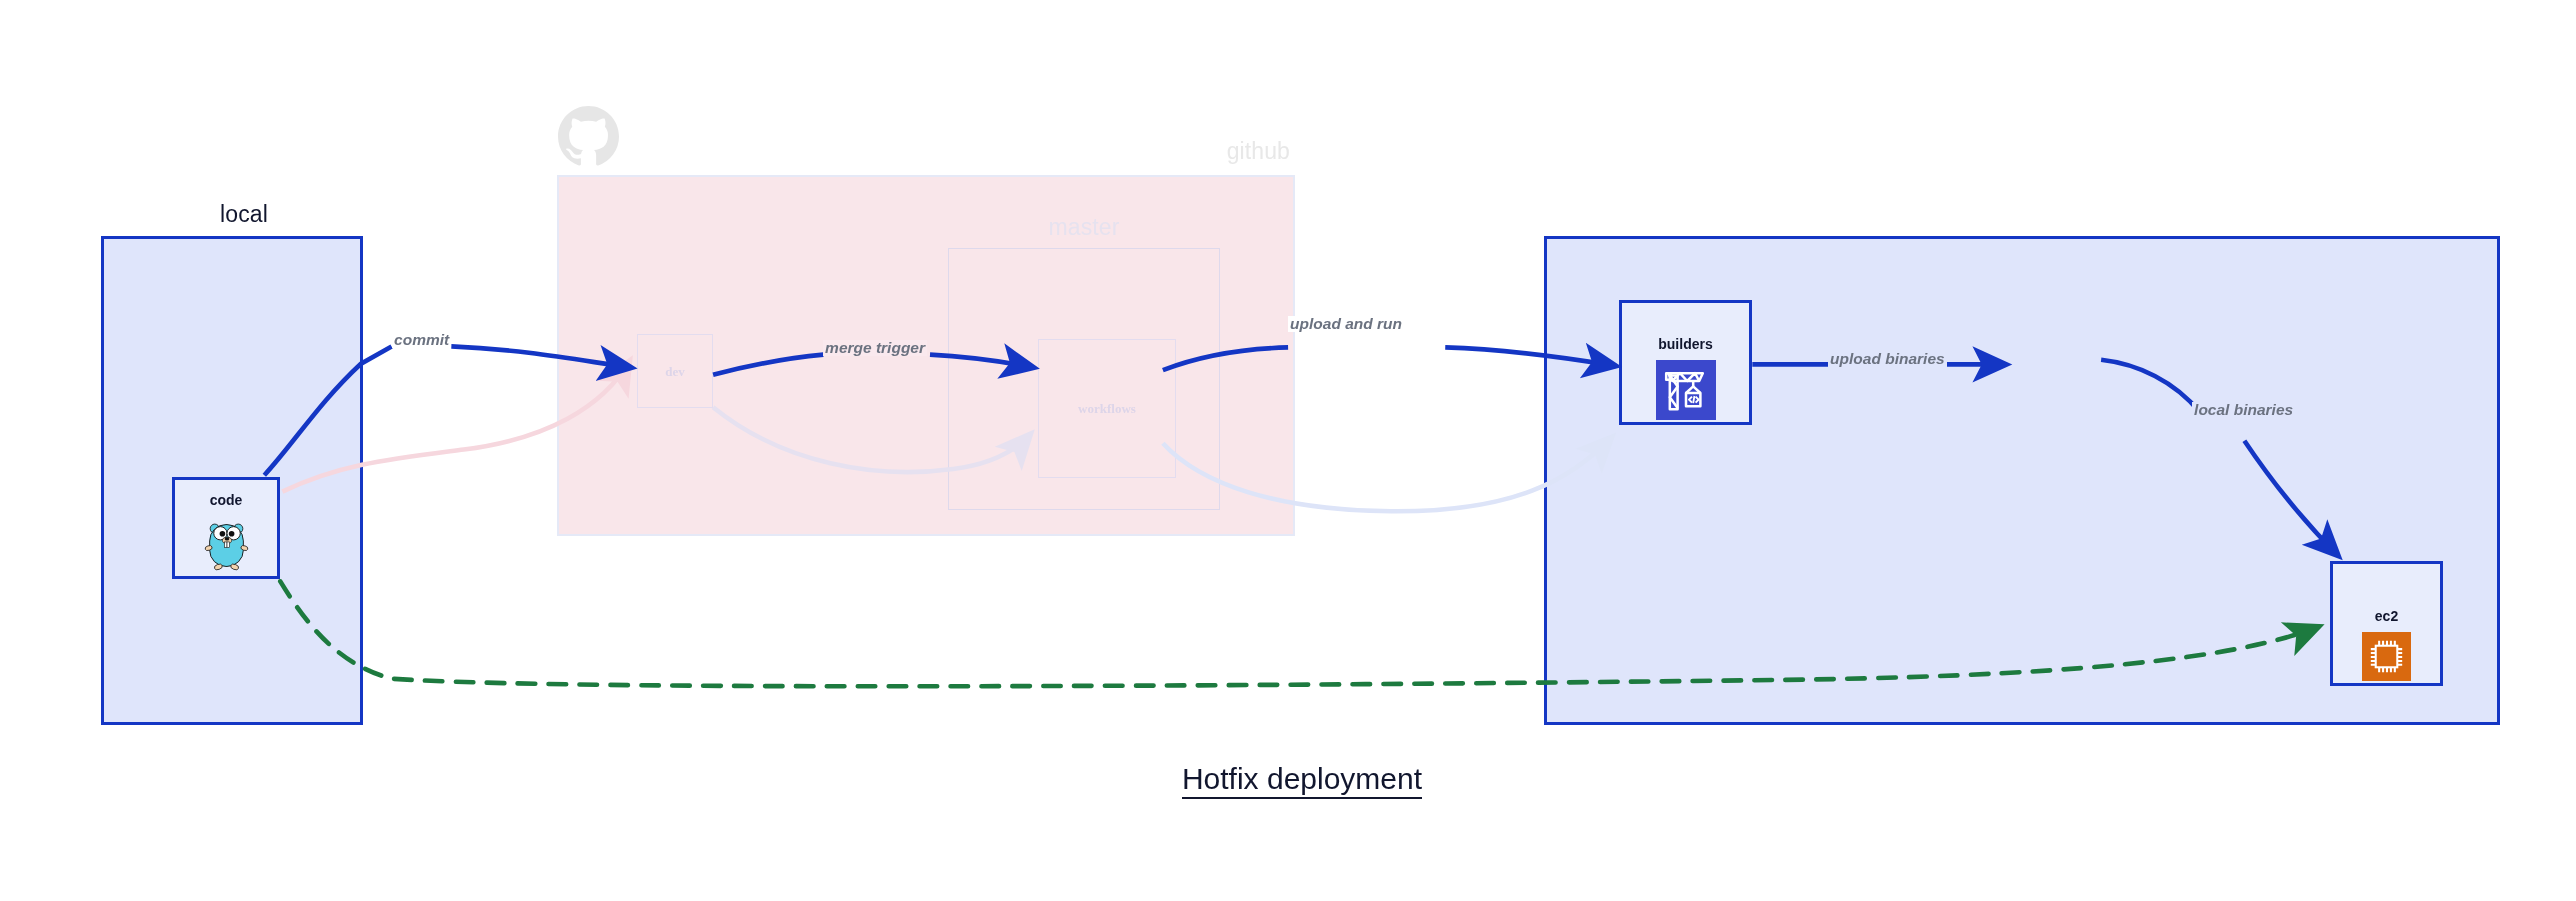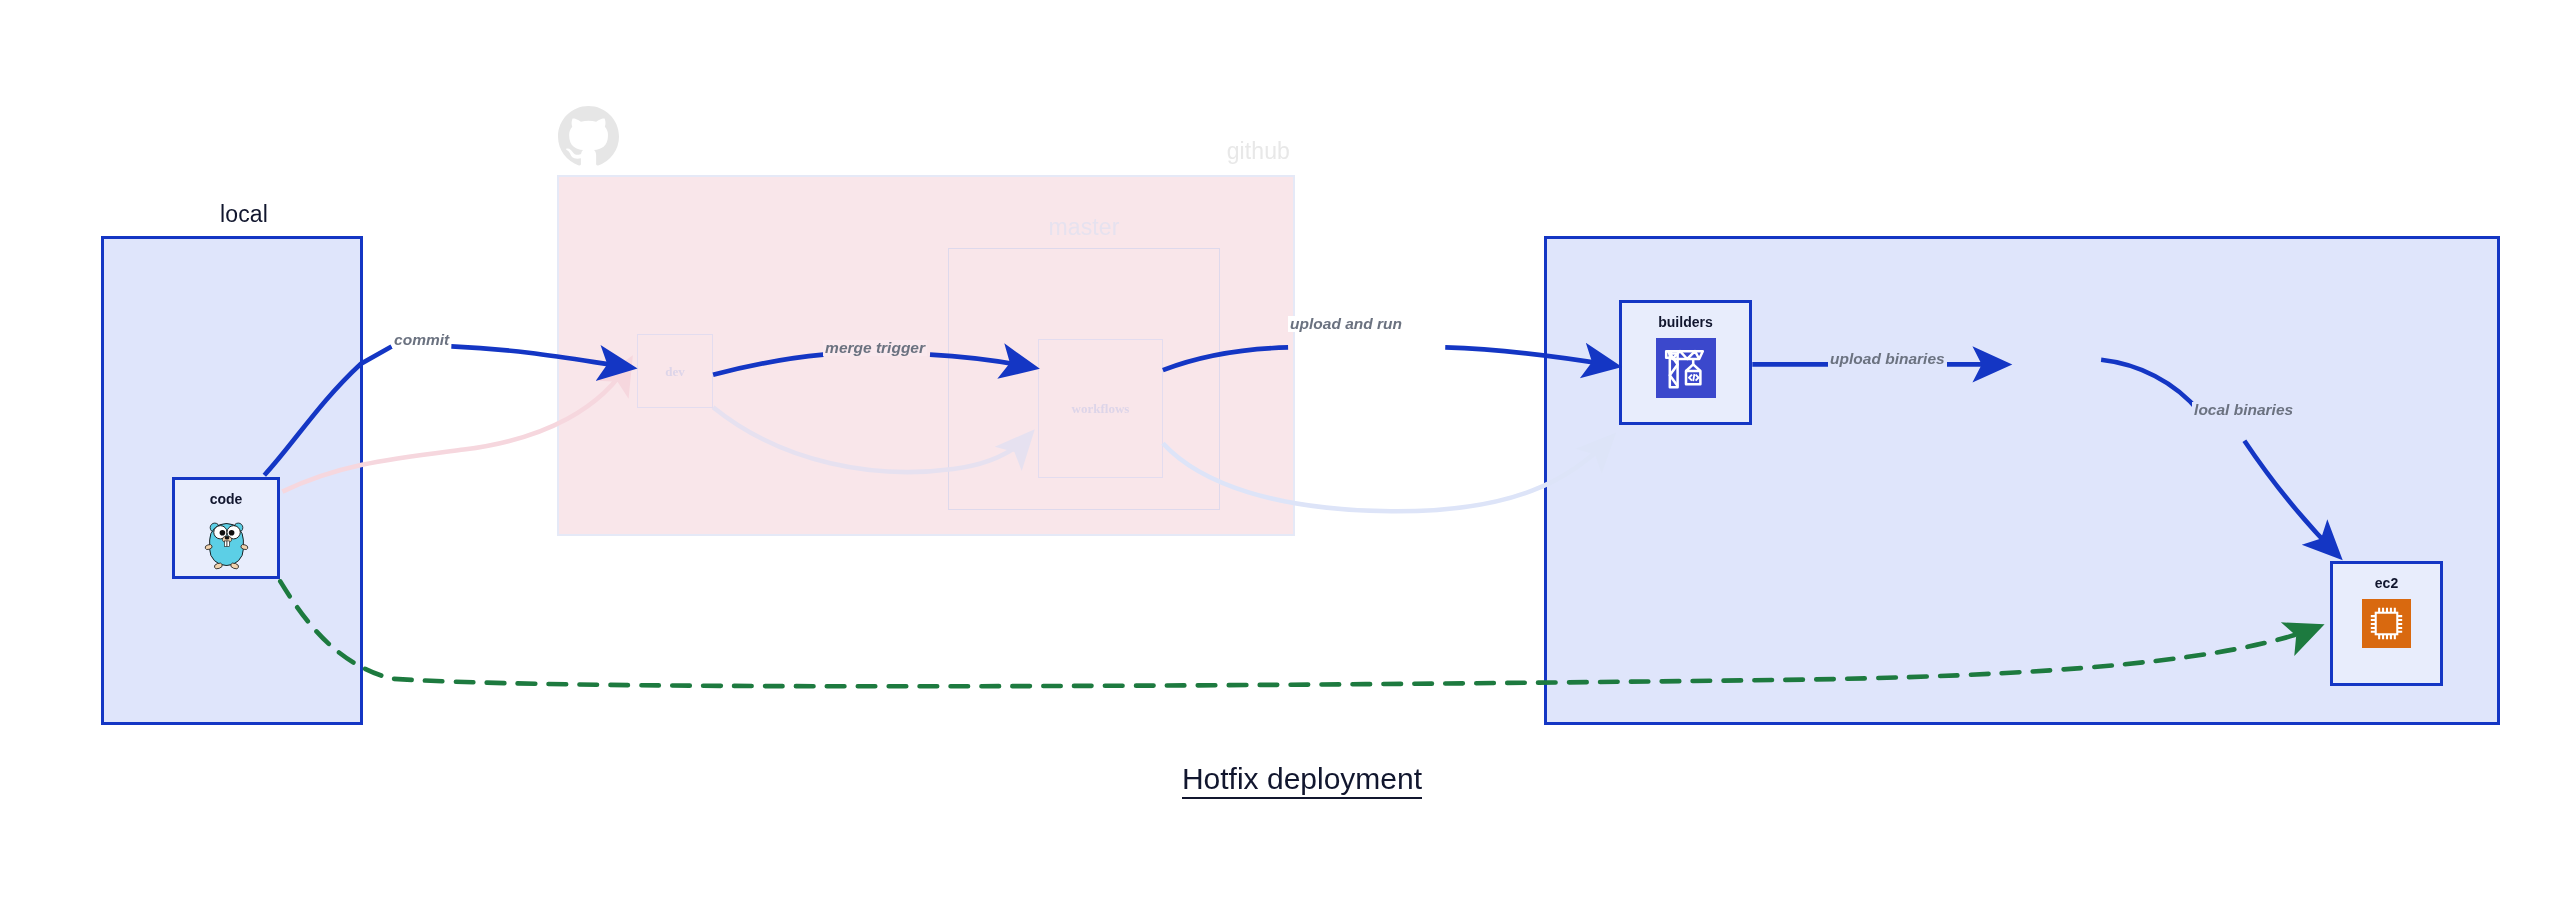--- a/index.html
+++ b/index.html
@@ -21,36 +21,36 @@
   .group-title{position:absolute;font-size:23px;color:#11162e;
       white-space:nowrap;letter-spacing:0.1px;}
   .t-local{left:113px;top:201px;width:262px;text-align:center;}
   .t-aws{left:1544px;top:201px;width:956px;text-align:center;}
   .t-github{left:1089px;top:138px;width:201px;text-align:right;color:#e8e8e8;}
   .t-master{left:948px;top:214px;width:272px;text-align:center;color:#e6e2ef;}
 
   
   .node{position:absolute;box-sizing:border-box;background:#e8edfc;
       border:3.1px solid #1436c4;display:flex;flex-direction:column;
-      align-items:center;padding-top:12px;}
+      align-items:center;padding-top:18px;justify-content:flex-end;}
   .node-label{font-size:14px;font-weight:bold;color:#11162e;line-height:1;}
   .node-icon{margin-top:8.8px;}
 
   .n-code{left:172px;top:477px;width:108px;height:102px;}
   .n-builders{left:1619px;top:300px;width:133px;height:125px;}
   .n-s3{left:2009px;top:300px;width:92px;height:125px;}
   .n-ec2{left:2330px;top:561px;width:113px;height:125px;}
 
   
   .node-faded{position:absolute;box-sizing:border-box;background:transparent;
       border:1.5px solid #e3dcef;display:flex;flex-direction:column;
       align-items:center;justify-content:center;}
   .node-faded .node-label{font-size:13px;font-weight:bold;color:#ddd5e9;font-family:Liberation Serif, serif;} 
   .f-dev{left:637px;top:334px;width:76px;height:74px;}
-  .f-workflows{left:1038px;top:339px;width:125px;height:139px;}
+  .f-workflows{left:1038px;top:339px;width:138px;height:139px;}
 
   
   .diagram-title{position:absolute;left:0;top:762px;width:2604px;text-align:center;
       font-size:30px;color:#11162e;}
   .diagram-title span{border-bottom:2.6px solid #11162e;padding-bottom:2px;}
 
   
   #wires{position:absolute;left:0;top:0;width:2604px;height:902px;
       pointer-events:none;}
   .edge-label{position:absolute;font-size:15.5px;font-style:italic;color:#6b7280;

